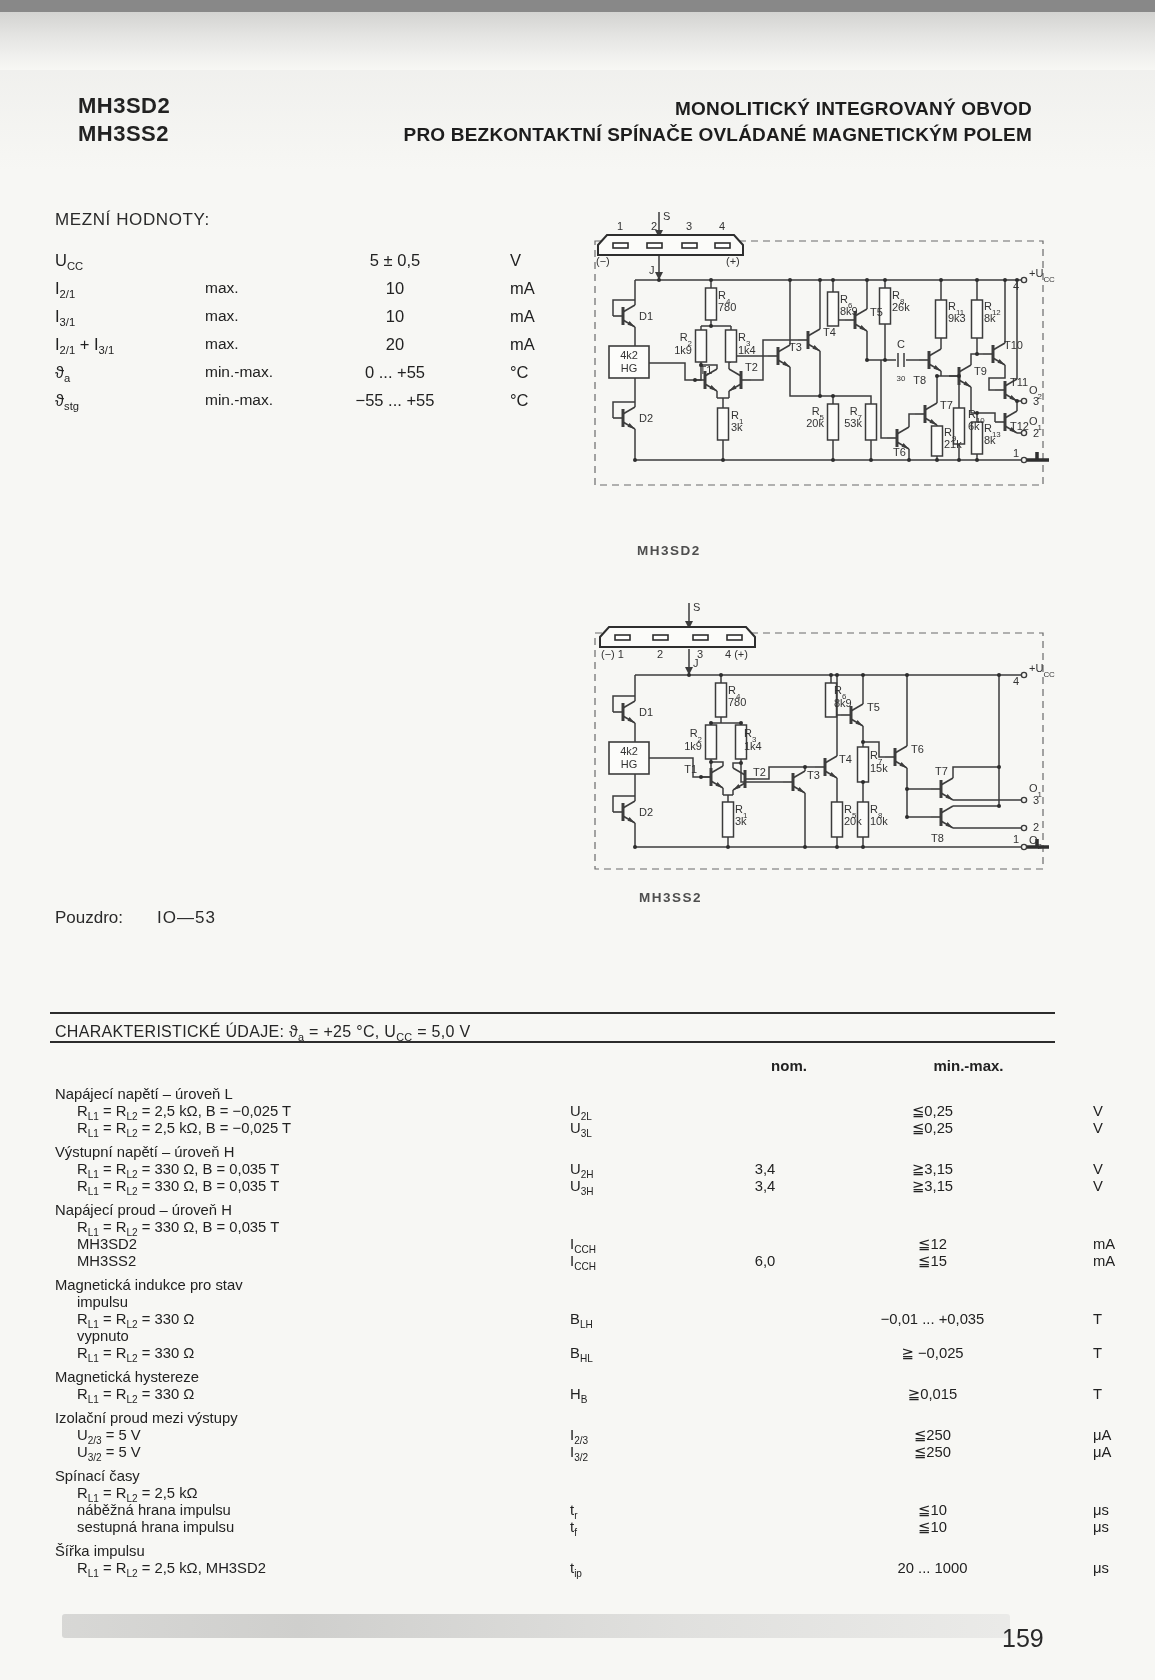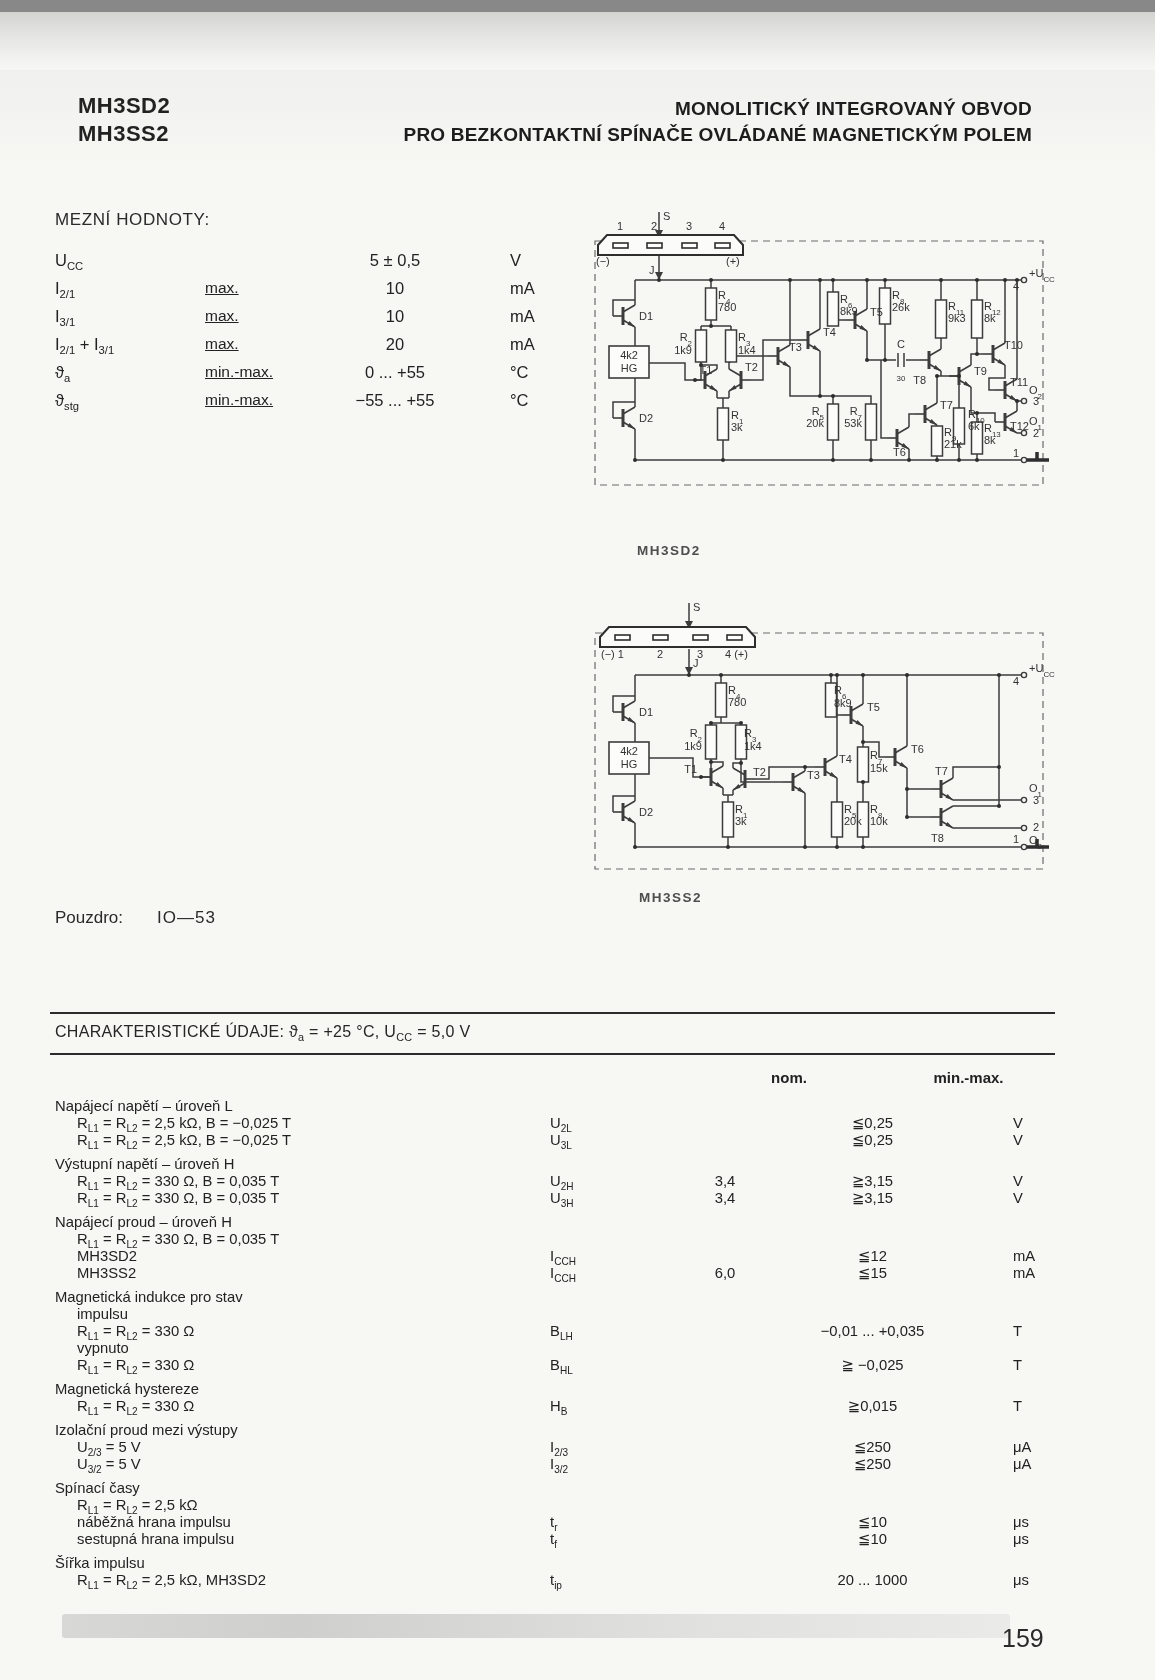--- a/index.html
+++ b/index.html
@@ -20,21 +20,21 @@
   
   .part-numbers{position:absolute;left:78px;top:80px;font-size:22px;font-weight:bold;line-height:28px;letter-spacing:.5px;}
   .doc-title{position:absolute;left:335px;top:84px;width:697px;text-align:right;
     font-size:19px;font-weight:bold;line-height:26px;letter-spacing:.2px;color:#1d1d1d;}
   
   .limits{position:absolute;left:55px;top:198px;width:545px;}
   .limits-heading{font-size:17px;letter-spacing:.6px;color:#2a2a2a;}
   .limits-table{margin-top:16px;}
   .lim-row{display:grid;grid-template-columns:150px 120px 140px 130px;height:28px;align-items:center;font-size:16.5px;}
   .lim-sym{}
-  .lim-qual{font-size:15.5px;text-decoration:underline;}
+  .lim-qual{font-size:15.5px;}
   .lim-val{text-align:center;}
   .lim-unit{padding-left:45px;}
   
   .diagram{position:absolute;width:470px;}
   #diagram-sd2{left:593px;top:196px;}
   #diagram-ss2{left:593px;top:585px;}
   .diagram-caption{font-size:13.5px;font-weight:bold;letter-spacing:1.5px;color:#4e4e4e;}
   #diagram-sd2 .diagram-caption{margin:50px 0 0 44px;}
   #diagram-ss2 .diagram-caption{margin:8px 0 0 46px;}
   .schematic{display:block;}
@@ -49,28 +49,28 @@
   .schematic .dots circle{fill:#2e2e2e;stroke:none;}
   .schematic .terms circle{fill:#f7f7f4;stroke:#3c3c3c;stroke-width:1.4;}
   .schematic text{font-family:"Liberation Sans",sans-serif;font-size:11px;fill:#333;}
   
   .pouzdro{position:absolute;left:55px;top:896px;font-size:17px;color:#2a2a2a;}
   .pouzdro .val{margin-left:34px;letter-spacing:1px;}
   
   .chars{position:absolute;left:50px;top:1000px;width:1005px;}
   .rule-heavy{border:none;border-top:2.5px solid #2c2c2c;margin:0;}
   .rule-med{border:none;border-top:2px solid #2c2c2c;margin:0;}
-  .chars-heading{font-size:16px;padding:9px 0 12px 5px;color:#262626;letter-spacing:.3px;}
+  .chars-heading{font-size:16px;padding:9px 0 0 5px;color:#262626;letter-spacing:.3px;}
   .char-grid-head{display:grid;grid-template-columns:490px 140px 90px 205px 80px;
     margin:14px 0 12px;font-size:15px;font-weight:bold;gap:32px;}
   .cgh-nom{text-align:center;}
   .cgh-mm{text-align:center;}
   .char-row,.char-group{font-size:14.8px;line-height:17px;height:17px;}
   .char-group{margin-top:7px;padding-left:5px;}
-  .char-row{display:grid;grid-template-columns:490px 140px 90px 205px 80px;}
+  .char-row{display:grid;grid-template-columns:490px 140px 90px 205px 80px;gap:20px;}
   .cr-cond{padding-left:27px;}
   .cr-sym{padding-left:10px;}
   .cr-nom{text-align:center;}
   .cr-mm{text-align:center;}
   .cr-unit{padding-left:38px;}
   
   .page-number{position:absolute;left:1002px;top:1612px;font-size:25px;color:#2a2a2a;}
 </style>
 </head>
 <body>

